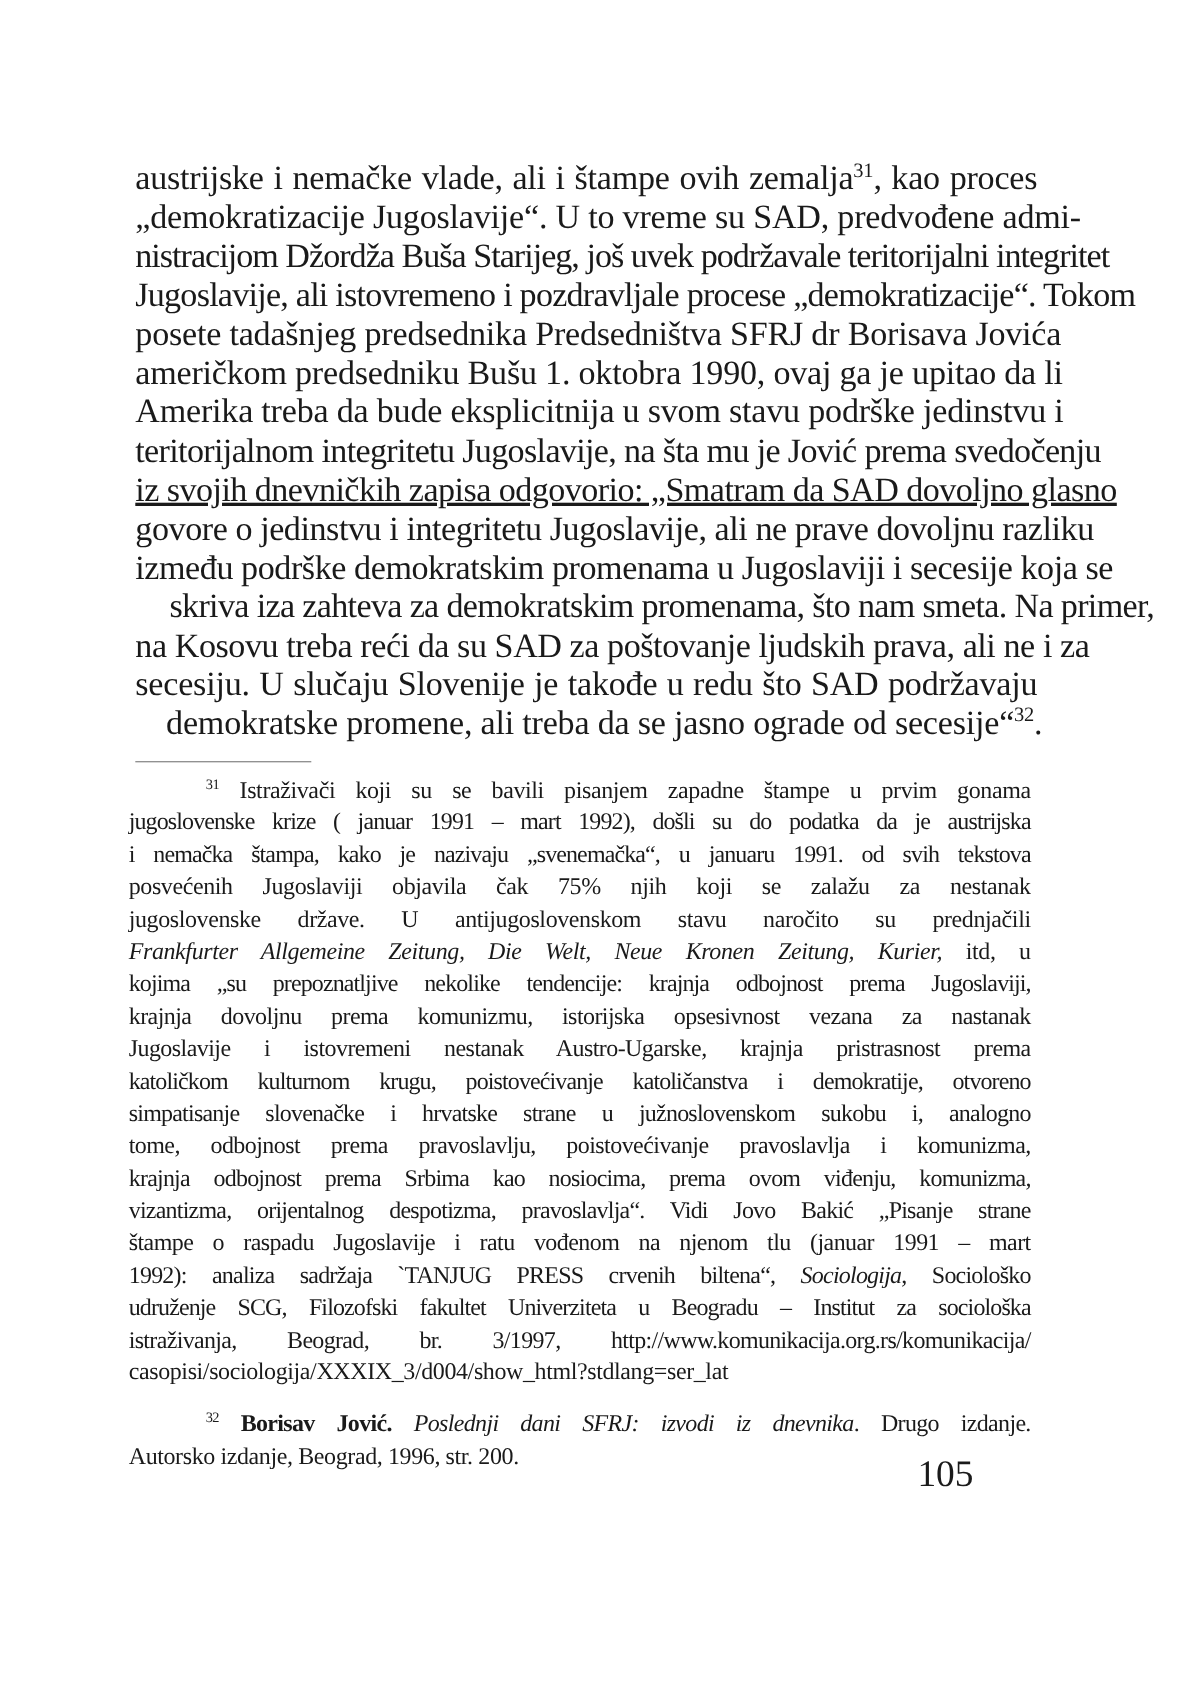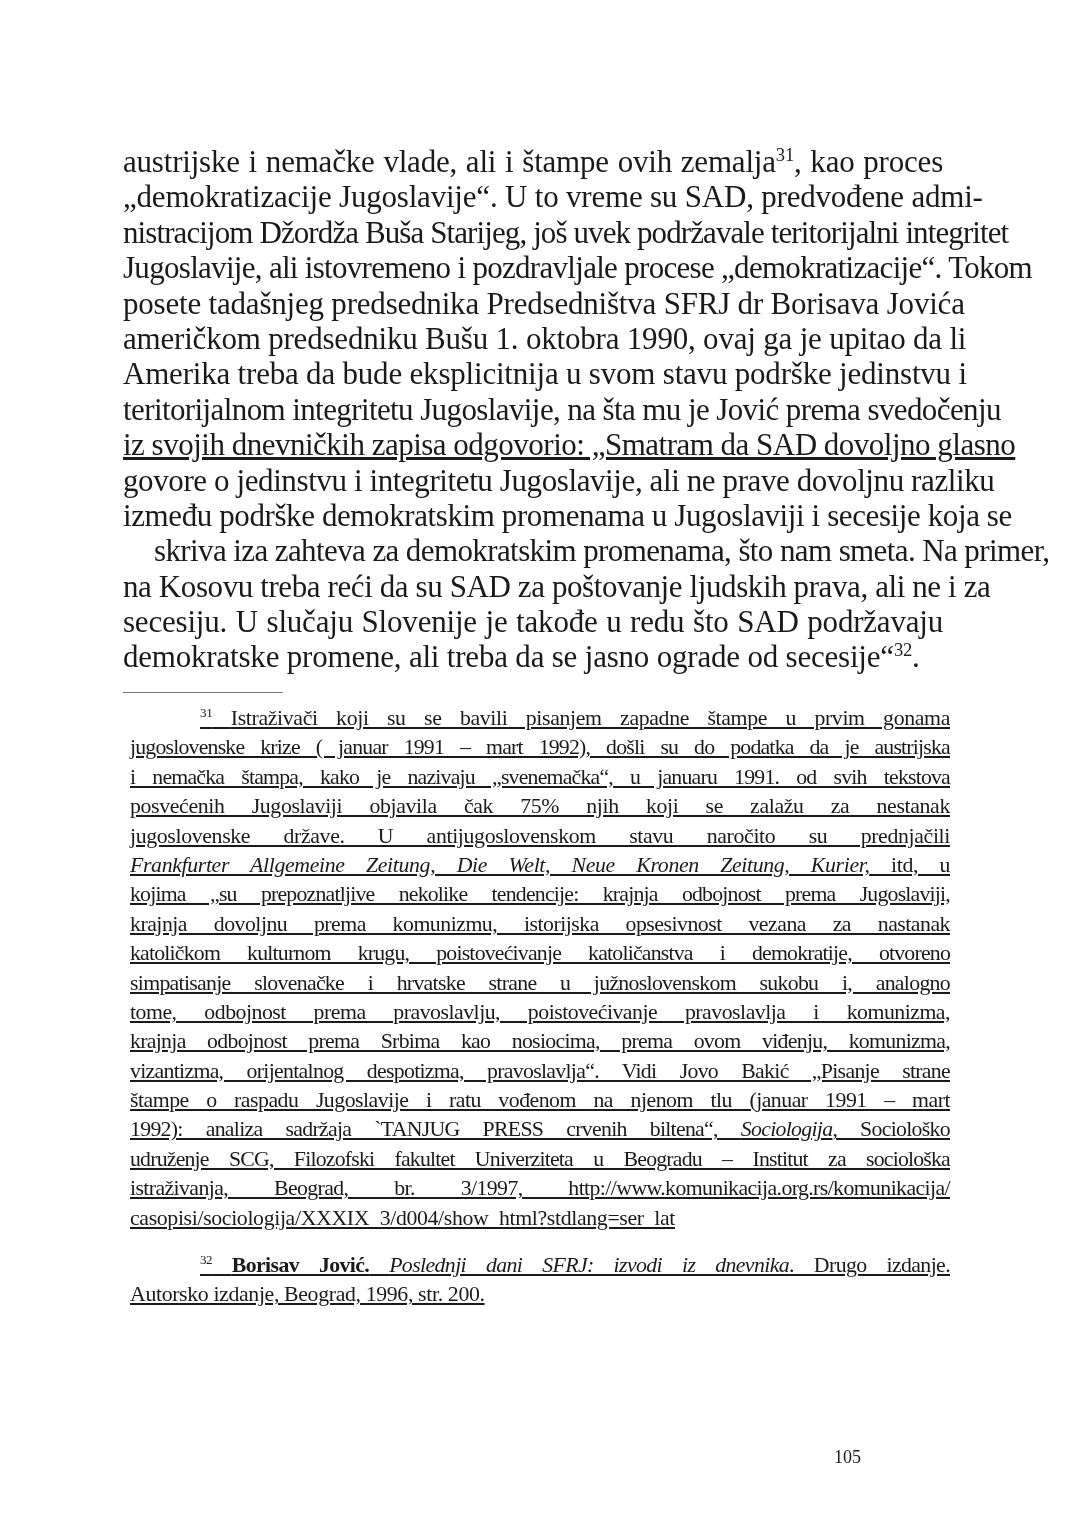--- a/index.html
+++ b/index.html
@@ -25,40 +25,40 @@
       font-size: 31px;
       line-height: 35.4px;
       height: 35.4px;
       white-space: nowrap;
       text-align: justify;
       text-align-last: justify;
       letter-spacing: -0.2px;
     }
     .main-line.last {
       text-align-last: left;
+      margin-left: 28px;
     }
     sup {
       font-size: 60%;
       vertical-align: 0.6em;
       line-height: 0;
     }
     .rule {
       position: absolute;
       left: 123px;
       top: 692px;
       width: 160px;
       height: 0;
       border-top: 1.5px solid #777;
     }
     .footnotes {
       position: absolute;
-      left: 130px;
+      left: 117px;
       top: 704px;
       width: 820px;
-      text-decoration: underline;
     }
     .fn-line {
       font-size: 21.8px;
       line-height: 29.4px;
       height: 29.4px;
       white-space: nowrap;
       text-align: justify;
       text-align-last: justify;
       letter-spacing: -0.35px;
     }
@@ -67,22 +67,22 @@
     }
     .fn-line.last {
       text-align-last: left;
     }
     .fn-line.gap {
       margin-top: 18px;
     }
     .page-number {
       position: absolute;
       left: 834px;
-      top: 1440px;
-      font-size: 18px;
+      top: 1324px;
+      font-size: 34px;
       line-height: 34px;
     }
     i { font-style: italic; }
     b { font-weight: bold; }
   </style>
 </head>
 <body>
 
 <div class="page">
   <div class="main-line"><span>austrijske i nemačke vlade, ali i štampe ovih zemalja</span><sup>31</sup><span>, kao proces</span></div>
@@ -106,20 +106,21 @@
 
 <div class="footnotes">
   <div class="fn-line indent"><sup>31</sup> <span>Istraživači koji su se bavili pisanjem zapadne štampe u prvim gonama</span></div>
   <div class="fn-line" style="letter-spacing:-0.8px;">jugoslovenske krize ( januar 1991 – mart 1992), došli su do podatka da je austrijska</div>
   <div class="fn-line" style="letter-spacing:-0.8px;">i nemačka štampa, kako je nazivaju „svenemačka“, u januaru 1991. od svih tekstova</div>
   <div class="fn-line">posvećenih Jugoslaviji objavila čak 75% njih koji se zalažu za nestanak</div>
   <div class="fn-line">jugoslovenske države. U antijugoslovenskom stavu naročito su prednjačili</div>
   <div class="fn-line"><i>Frankfurter Allgemeine Zeitung, Die Welt, Neue Kronen Zeitung, Kurier,</i><span> itd, u</span></div>
   <div class="fn-line" style="letter-spacing:-0.8px;">kojima „su prepoznatljive nekolike tendencije: krajnja odbojnost prema Jugoslaviji,</div>
   <div class="fn-line" style="letter-spacing:-0.5px;">krajnja dovoljnu prema komunizmu, istorijska opsesivnost vezana za nastanak</div>
+  <div class="fn-line" style="letter-spacing:-0.5px;">Jugoslavije i istovremeni nestanak Austro-Ugarske, krajnja pristrasnost prema</div>
   <div class="fn-line" style="letter-spacing:-0.8px;">katoličkom kulturnom krugu, poistovećivanje katoličanstva i demokratije, otvoreno</div>
   <div class="fn-line" style="letter-spacing:-0.7px;">simpatisanje slovenačke i hrvatske strane u južnoslovenskom sukobu i, analogno</div>
   <div class="fn-line" style="letter-spacing:-0.5px;">tome, odbojnost prema pravoslavlju, poistovećivanje pravoslavlja i komunizma,</div>
   <div class="fn-line" style="letter-spacing:-0.7px;">krajnja odbojnost prema Srbima kao nosiocima, prema ovom viđenju, komunizma,</div>
   <div class="fn-line" style="letter-spacing:-0.7px;">vizantizma, orijentalnog despotizma, pravoslavlja“. Vidi Jovo Bakić „Pisanje strane</div>
   <div class="fn-line" style="letter-spacing:-0.5px;">štampe o raspadu Jugoslavije i ratu vođenom na njenom tlu (januar 1991 – mart</div>
   <div class="fn-line" style="letter-spacing:-0.7px;"><span>1992): analiza sadržaja `TANJUG PRESS crvenih biltena“, </span><i>Sociologija</i><span>, Sociološko</span></div>
   <div class="fn-line" style="letter-spacing:-0.8px;">udruženje SCG, Filozofski fakultet Univerziteta u Beogradu – Institut za sociološka</div>
   <div class="fn-line" style="letter-spacing:-0.6px;">istraživanja, Beograd, br.  3/1997, http://www.komunikacija.org.rs/komunikacija/</div>
   <div class="fn-line last">casopisi/sociologija/XXXIX_3/d004/show_html?stdlang=ser_lat</div>

